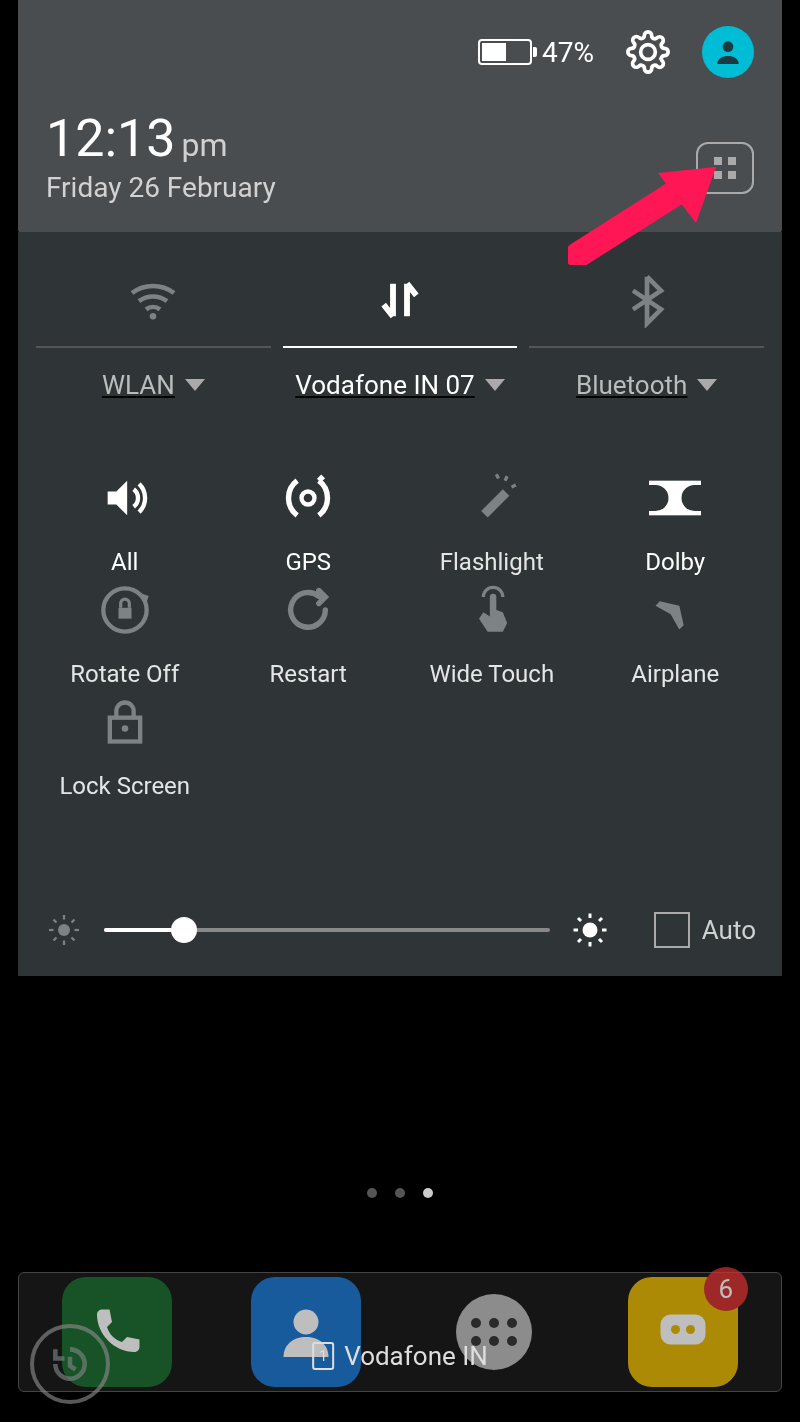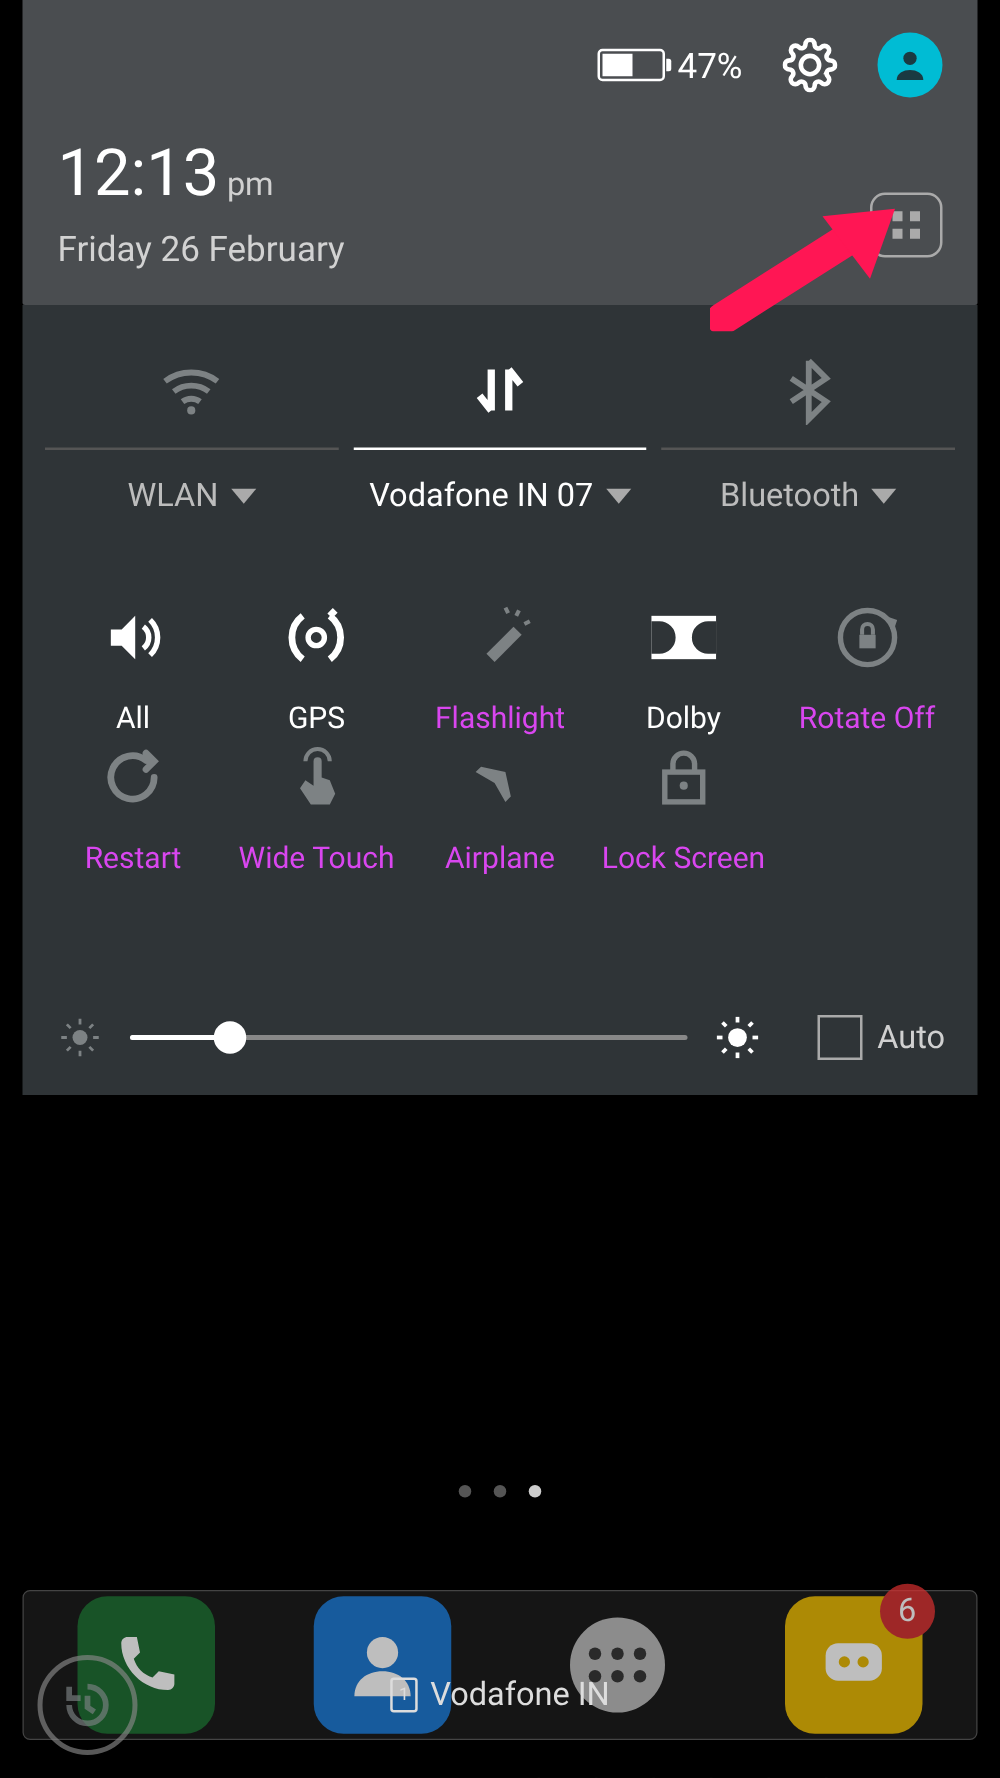--- a/index.html
+++ b/index.html
@@ -15,46 +15,46 @@
   .battery-fill { position: absolute; left: 2px; top: 2px; bottom: 2px; width: 47%; background: #fff; }
   .battery-pct { color: #fff; font-size: 28px; }
   .gear-btn { width: 48px; height: 48px; display: flex; align-items: center; justify-content: center; cursor: pointer; }
   .gear-btn svg { width: 44px; height: 44px; }
   .avatar { width: 52px; height: 52px; border-radius: 50%; background: #00bcd4; display: flex; align-items: center; justify-content: center; cursor: pointer; }
   .avatar svg { width: 32px; height: 32px; }
   
   .header-bottom { display: flex; align-items: flex-end; justify-content: space-between; }
   .clock-area { color: #fff; }
   .time { font-size: 52px; font-weight: 400; }
-  .ampm { font-size: 26px; margin-left: 6px; color: #d0d0d0; }
-  .date { font-size: 28px; color: #d2d2d2; margin-top: 14px; }
+  .ampm { font-size: 32px; margin-left: 6px; color: #d0d0d0; }
+  .date { font-size: 28px; color: #d2d2d2; margin-top: 2px; }
   .grid-btn { width: 58px; height: 52px; border: 2.5px solid #aaa; border-radius: 12px; display: flex; align-items: center; justify-content: center; cursor: pointer; margin-bottom: 10px; }
   .grid-dots { display: grid; grid-template-columns: repeat(2, 8px); grid-template-rows: repeat(2, 8px); gap: 6px; }
   .grid-dots span { background: #aaa; width: 8px; height: 8px; }
   
   .arrow { position: absolute; left: 550px; top: 155px; pointer-events: none; }
   .arrow svg { width: 160px; height: 110px; }
   
   .qs { background: #2f3437; padding: 40px 18px 26px; }
-  .row-top { display: flex; justify-content: center; gap: 12px; }
+  .row-top { display: flex; justify-content: flex-end; gap: 12px; text-decoration: underline; }
   .conn-tile { flex: 1; display: flex; flex-direction: column; align-items: center; cursor: pointer; }
   .conn-icon { height: 56px; display: flex; align-items: center; justify-content: center; }
   .conn-icon svg { width: 56px; height: 56px; }
   .conn-sep { height: 2px; width: 100%; background: #555; margin: 18px 0 22px; }
   .conn-tile.active .conn-sep { background: #fff; }
   .conn-label { display: flex; align-items: center; gap: 10px; }
   .conn-label span { color: #bcbcbc; font-size: 26px; }
   .conn-tile.active .conn-label span { color: #fff; }
   .chev { width: 0; height: 0; border-left: 10px solid transparent; border-right: 10px solid transparent; border-top: 12px solid #aaa; }
   
-  .tiles { display: grid; grid-template-columns: repeat(5, 1fr); gap: 6px; margin-top: 70px; }
+  .tiles { display: grid; grid-template-columns: repeat(4, 1fr); gap: 6px; margin-top: 70px; }
   .tile { display: flex; flex-direction: column; align-items: center; gap: 22px; cursor: pointer; }
   .tile-icon { height: 56px; display: flex; align-items: center; justify-content: center; }
   .tile-icon svg { width: 52px; height: 52px; }
-  .tile-label { font-size: 24px; color: #d946ef; text-align: center; }
+  .tile-label { font-size: 24px; color: #e5e5e5; text-align: center; }
   .tile.active .tile-label { color: #fff; }
   
   .brightness-row { display: flex; align-items: center; gap: 20px; margin-top: 110px; padding: 0 8px; }
   .br-icon { width: 40px; height: 40px; display: flex; align-items: center; justify-content: center; }
   .br-icon svg { width: 36px; height: 36px; }
   .slider { flex: 1; height: 4px; background: #888; position: relative; border-radius: 2px; }
   .slider-fill { position: absolute; left: 0; top: 0; bottom: 0; width: 18%; background: #fff; border-radius: 2px; }
   .slider-thumb { position: absolute; left: 18%; top: 50%; transform: translate(-50%, -50%); width: 26px; height: 26px; background: #fff; border-radius: 50%; }
   .auto-cb { display: flex; align-items: center; gap: 12px; cursor: pointer; margin-left: 24px; }
   .checkbox { width: 36px; height: 36px; border: 2.5px solid #aaa; }

